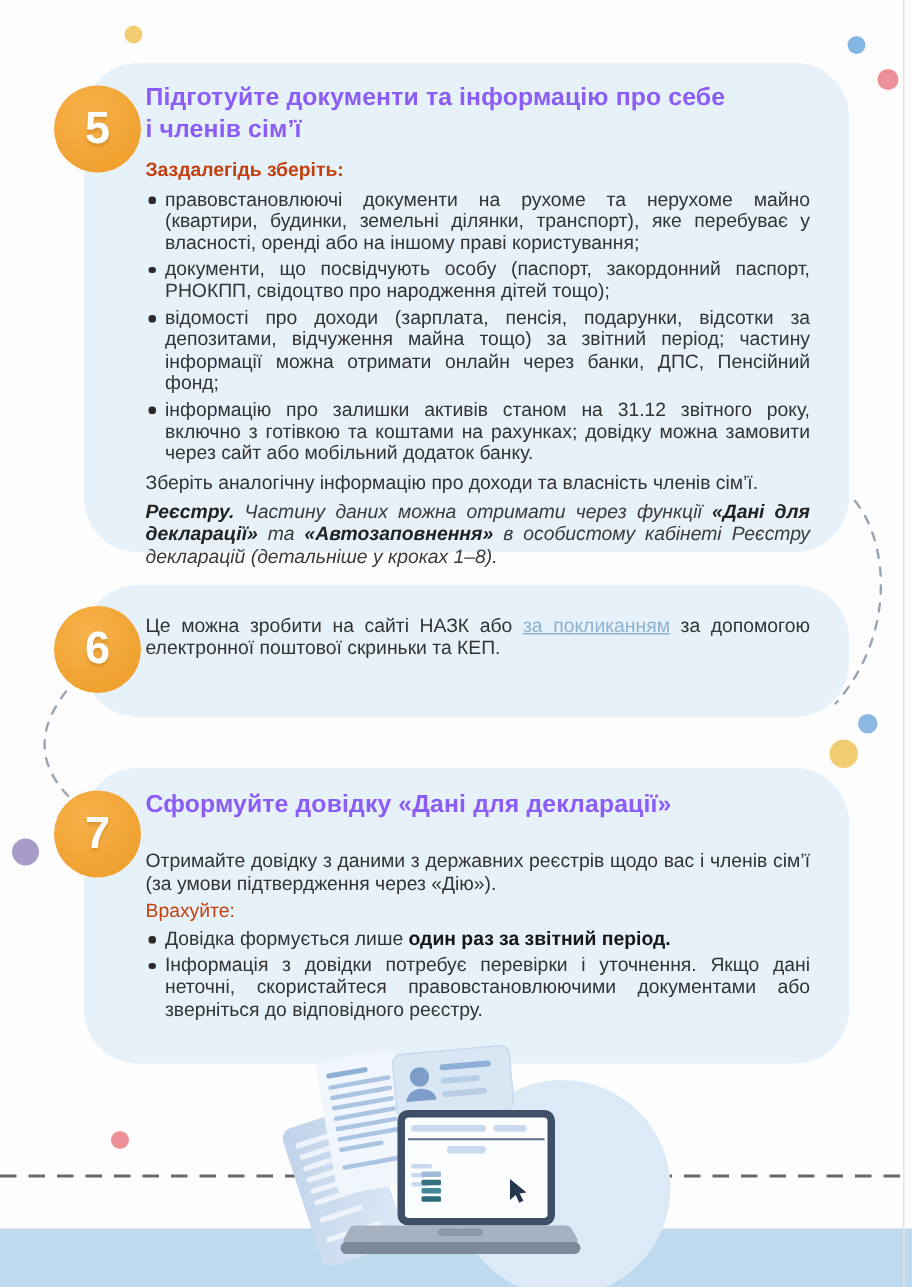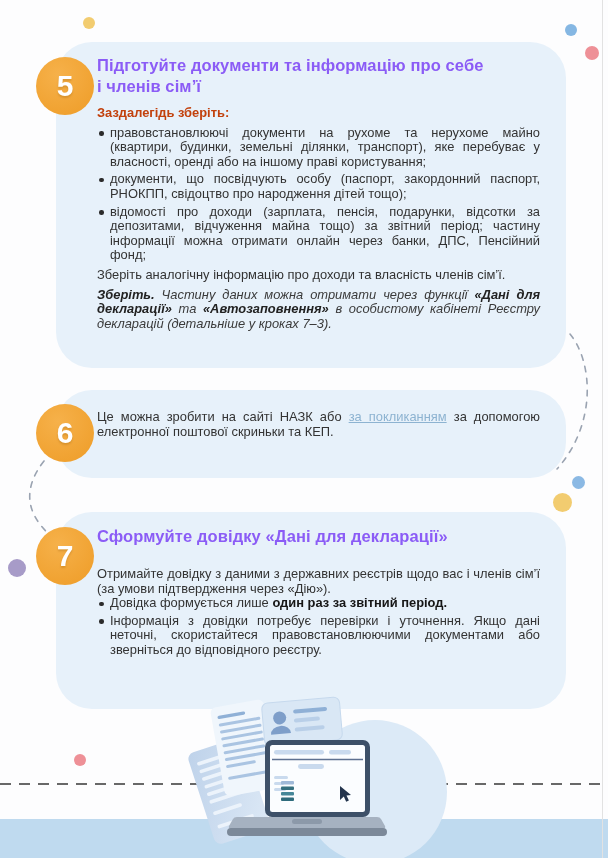--- a/index.html
+++ b/index.html
@@ -84,34 +84,36 @@
 </svg>
 
 <div class="card card-5">
   <h2>Підготуйте документи та інформацію про себе
 і членів сім’ї</h2>
   <div class="intro">Заздалегідь зберіть:</div>
   <ul class="blist">
     <li>правовстановлюючі документи на рухоме та нерухоме майно (квартири, будинки, земельні ділянки, транспорт), яке перебуває у власності, оренді або на іншому праві користування;</li>
     <li>документи, що посвідчують особу (паспорт, закордонний паспорт, РНОКПП, свідоцтво про народження дітей тощо);</li>
     <li>відомості про доходи (зарплата, пенсія, подарунки, відсотки за депозитами, відчуження майна тощо) за звітний період; частину інформації можна отримати онлайн через банки, ДПС, Пенсійний фонд;</li>
+    <li>інформацію про залишки активів станом на 31.12 звітного року, включно з готівкою та коштами на рахунках; довідку можна замовити через сайт або мобільний додаток банку.</li>
   </ul>
   <p class="body-txt outro">Зберіть аналогічну інформацію про доходи та власність членів сім’ї.</p>
-  <p class="body-txt note"><b>Зберіть.</b><span> Частину даних можна отримати через функції </span><b>«Дані для декларації»</b><span> та </span><b>«Автозаповнення»</b><span> в особистому кабінеті Реєстру декларацій (детальніше у кроках 7–3).</span></p>
+  <p class="body-txt note"><b>Реєстру.</b><span> Частину даних можна отримати через функції </span><b>«Дані для декларації»</b><span> та </span><b>«Автозаповнення»</b><span> в особистому кабінеті Реєстру декларацій (детальніше у кроках 1–8).</span></p>
 </div>
 <div class="step-badge badge-5">5</div>
 
 <div class="card card-6">
   <p class="body-txt mt8" style="margin:8px 0 0 0;"><span>Це можна зробити на сайті НАЗК або </span><span class="link">за покликанням</span><span> за допомогою електронної поштової скриньки та КЕП.</span></p>
 </div>
 <div class="step-badge badge-6">6</div>
 
 <div class="card card-7">
   <h2>Сформуйте довідку «Дані для декларації»</h2>
   <p class="body-txt" style="margin:20px 0 0 0;">Отримайте довідку з даними з державних реєстрів щодо вас і членів сім’ї (за умови підтвердження через «Дію»).</p>
+  <div class="intro" style="font-weight:400;margin:4px 0 4px 0;">Врахуйте:</div>
   <ul class="blist">
     <li><span>Довідка формується лише </span><span class="b-strong">один раз за звітний період.</span></li>
     <li><span>Інформація з довідки потребує перевірки і уточнення. Якщо дані неточні, скористайтеся правовстановлюючими документами або зверніться до відповідного реєстру.</span><span class="b-strong"></span></li>
   </ul>
 </div>
 <div class="step-badge badge-7">7</div>
 
 <div class="dot dot-y1"></div>
 <div class="dot dot-b1"></div>
 <div class="dot dot-p1"></div>

